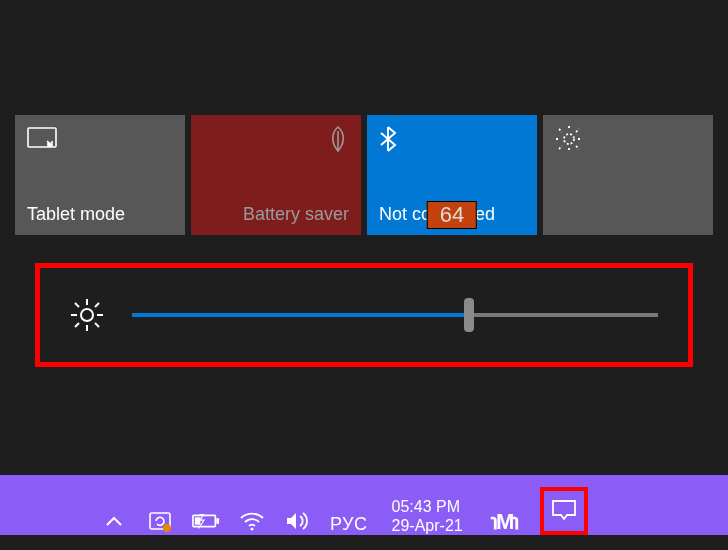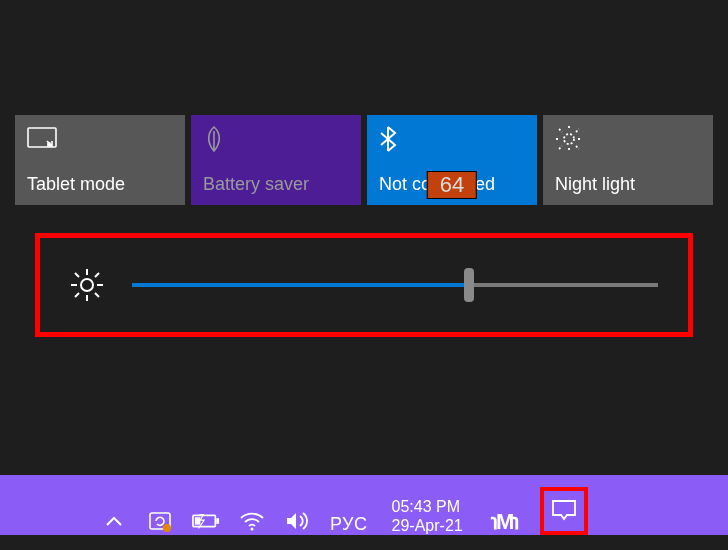--- a/index.html
+++ b/index.html
@@ -21,30 +21,30 @@
     cursor: pointer;
     display: inline-block;
     margin-bottom: 22px;
   }
   .tiles {
     display: flex;
     gap: 6px;
   }
   .tile {
     flex: 1;
-    height: 90px;
+    height: 120px;
     background: #575757;
     padding: 10px 12px 10px 12px;
     display: flex;
     flex-direction: column;
     justify-content: space-between;
     cursor: pointer;
     position: relative;
   }
-  .tile.dim { background: #4c1d95; color: #9a9a9a; }
+  .tile.dim { background: #7f1d1d; color: #9a9a9a; align-items: flex-end; }
   .tile.active { background: #0078d4; color: #ffffff; }
   .tile-icon { height: 28px; display: flex; align-items: center; }
   .tile-label {
     font-size: 18px;
     white-space: nowrap;
     overflow: hidden;
   }
   .tile.dim .tile-label { color: #9a9a9a; }
 
   .tooltip-box {
@@ -162,21 +162,20 @@
             <line x1="14" y1="23" x2="14" y2="27"></line>
             <line x1="1" y1="14" x2="5" y2="14"></line>
             <line x1="23" y1="14" x2="27" y2="14"></line>
             <line x1="4" y1="4" x2="7" y2="7"></line>
             <line x1="21" y1="21" x2="24" y2="24"></line>
             <line x1="4" y1="24" x2="7" y2="21"></line>
             <line x1="21" y1="7" x2="24" y2="4"></line>
           </g>
         </svg>
       </span>
-      <span class="tile-label">Night light</span>
     </div>
   </div>
 
   <div class="slider-highlight">
     <span>
       <svg width="34" height="34" viewBox="0 0 34 34" stroke="#fff" fill="none" stroke-width="2">
         <circle cx="17" cy="17" r="6"></circle>
         <line x1="17" y1="1" x2="17" y2="7"></line>
         <line x1="17" y1="27" x2="17" y2="33"></line>
         <line x1="1" y1="17" x2="7" y2="17"></line>

